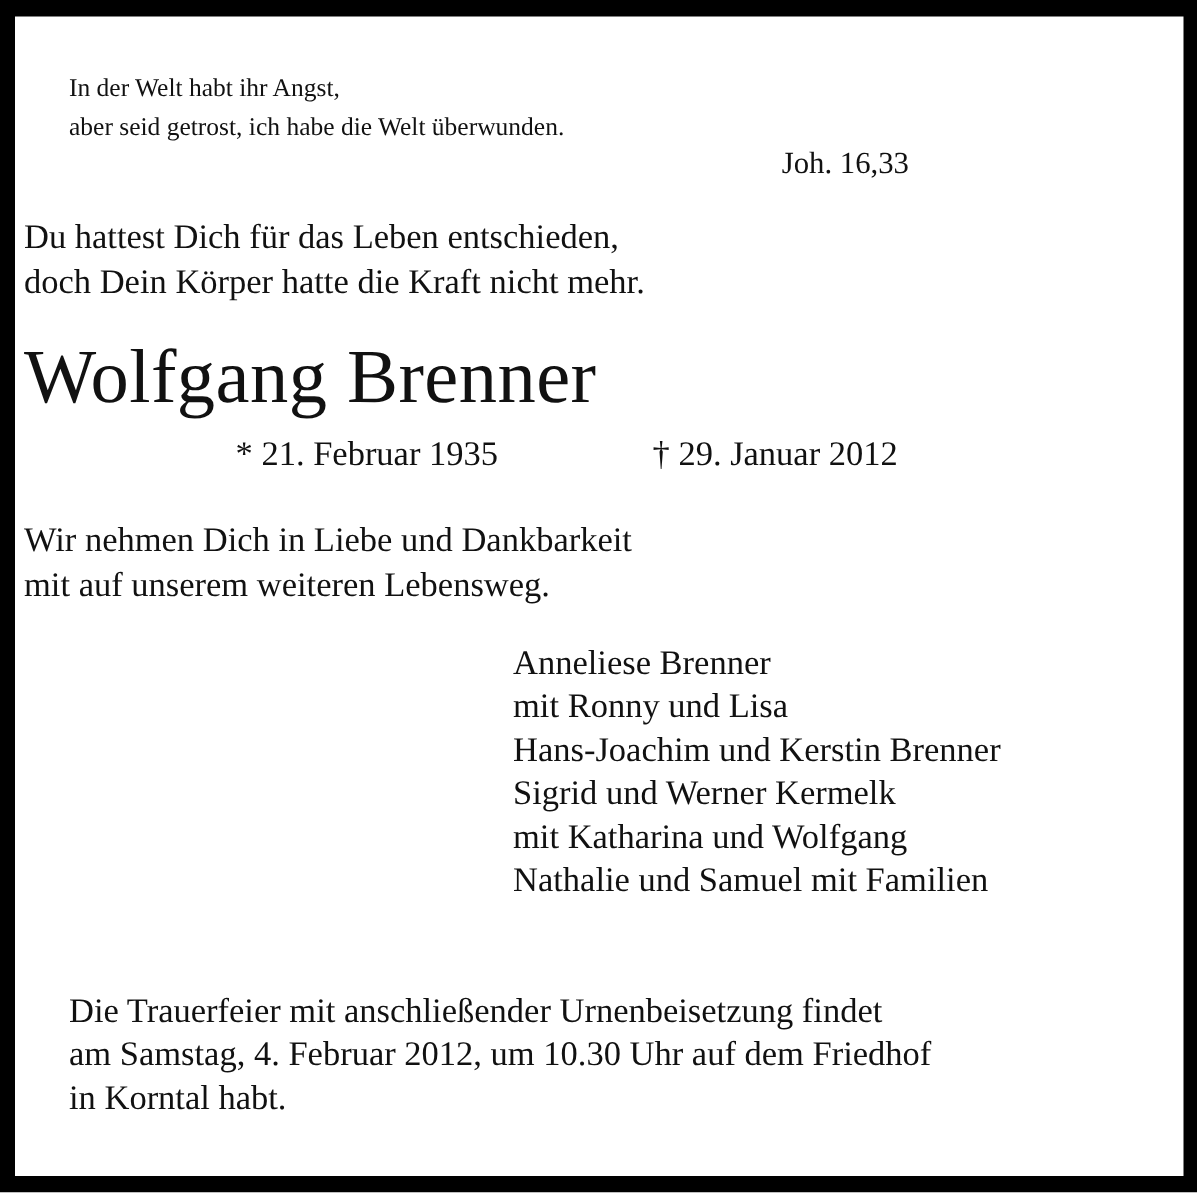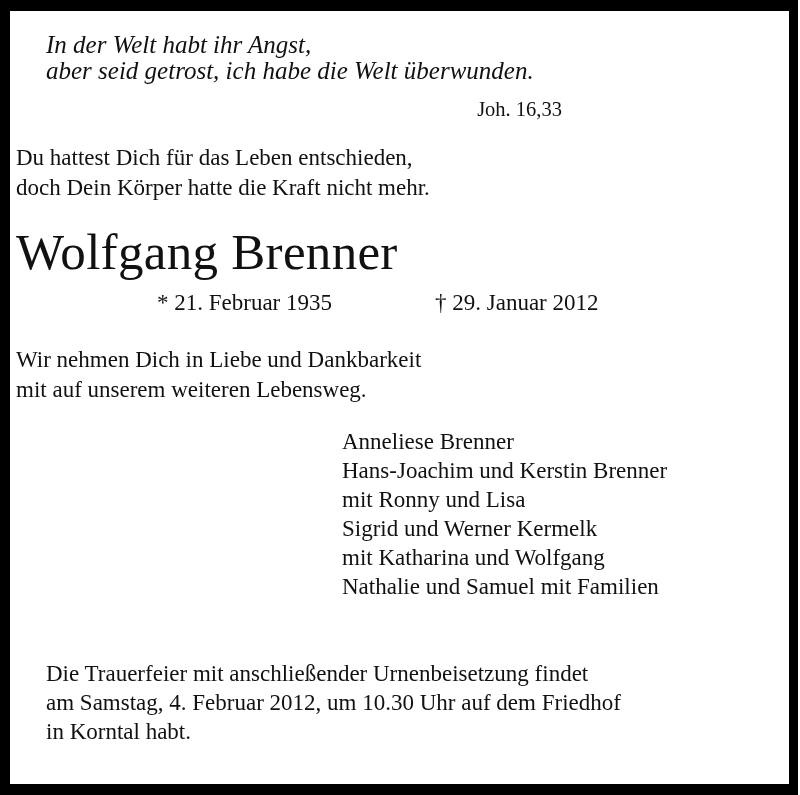--- a/index.html
+++ b/index.html
@@ -25,32 +25,32 @@
       border-top: 11px solid #000;
       border-left: 10px solid #000;
       border-right: 9px solid #000;
       border-bottom: 11px solid #000;
       background: #fff;
     }
     .abs { position: absolute; white-space: nowrap; }
 
     .verse {
       left: 46px;
-      top: 32px;
-      font-style: italic;
-      font-size: 25px;
+      top: 46px;
+      font-size: 17px;
       line-height: 26px;
     }
     .verse-ref {
       left: 0;
       width: 562px;
       text-align: right;
       top: 96px;
       font-size: 20.5px;
       line-height: 26px;
+      padding-left: 44px;
     }
     .centered {
       left: 16px;
       width: 800px;
       text-align: left;
     }
     .intro {
       top: 143px;
       font-size: 23px;
       line-height: 30px;
@@ -110,22 +110,22 @@
 <div class="abs dates date-birth">* 21. Februar 1935</div>
 <div class="abs dates date-death">† 29. Januar 2012</div>
 
 <div class="abs centered closing">
   <div>Wir nehmen Dich in Liebe und Dankbarkeit</div>
   <div>mit auf unserem weiteren Lebensweg.</div>
 </div>
 
 <div class="abs family">
   <div>Anneliese Brenner</div>
+  <div>mit Ronny und Lisa</div>
   <div>Hans-Joachim und Kerstin Brenner</div>
-  <div>mit Ronny und Lisa</div>
   <div>Sigrid und Werner Kermelk</div>
   <div>mit Katharina und Wolfgang</div>
   <div>Nathalie und Samuel mit Familien</div>
 </div>
 
 <div class="abs service">
   <div>Die Trauerfeier mit anschließender Urnenbeisetzung findet</div>
   <div>am Samstag, 4. Februar 2012, um 10.30 Uhr auf dem Friedhof</div>
   <div>in Korntal habt.</div>
 </div>

